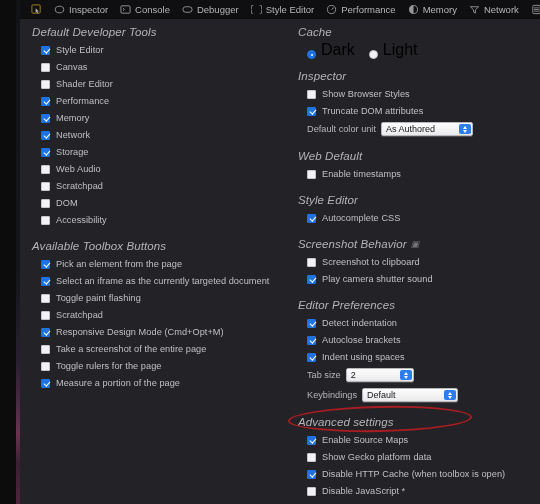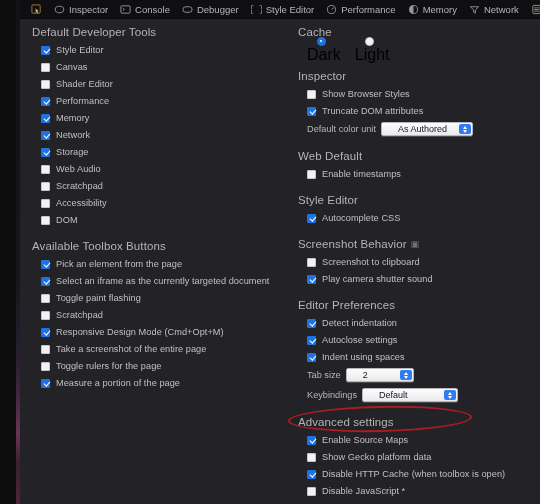--- a/index.html
+++ b/index.html
@@ -91,20 +91,21 @@
   }
   .col-left  { left: 0px;   width: 266px; }
   .col-right { left: 266px; width: 265px; }
 
   h3.section {
     color: #b4b4b6;
     font-size: 11.5px;
     font-weight: normal;
     padding: 0 0 4px 12px;
     letter-spacing: .1px;
+    font-style: italic;
   }
   h3.section .cam {
     display: inline-block;
     margin-left: 4px;
     opacity: .55;
     font-size: 9px;
     vertical-align: 1px;
   }
   .section-block { margin-bottom: 12px; }
 
@@ -147,21 +148,21 @@
   }
 
   
   .radio-row {
     display: flex;
     align-items: center;
     height: 16px;
     padding-left: 21px;
     gap: 14px;
   }
-  .radio-opt { display: flex; align-items: center; flex-direction: column; }
+  .radio-opt { display: flex; align-items: flex-end; }
   .rb {
     width: 9px; height: 9px;
     border-radius: 50%;
     margin-right: 5px;
     background: #f2f2f4;
     border: 1px solid #c6c6ca;
     position: relative;
     flex: 0 0 9px;
   }
   .rb.on { background: #1f72e4; border-color: #1f72e4; }
@@ -190,21 +191,21 @@
   }
 
   .sel {
     position: relative;
     height: 14px;
     background: linear-gradient(to bottom, #fdfdfd, #eaeaec);
     border: 1px solid #b7b7bb;
     border-radius: 2px;
     display: flex;
     align-items: center;
-    padding-left: 16px;
+    padding-left: 4px;
     padding-right: 16px;
     color: #16161a;
     font-size: 9px;
     box-shadow: 0 1px 0 rgba(255,255,255,.18);
   }
   .sel .stepper {
     position: absolute;
     right: 1px; top: 1px;
     width: 12px; height: 10px;
     border-radius: 2px;
@@ -376,25 +377,25 @@
         <div class="row">
             <span class="cb"></span>
             <span class="txt">Web Audio</span>
           </div>
         <div class="row">
             <span class="cb"></span>
             <span class="txt">Scratchpad</span>
           </div>
         <div class="row">
             <span class="cb"></span>
+            <span class="txt">DOM</span>
+          </div>
+        <div class="row">
+            <span class="cb"></span>
             <span class="txt">Accessibility</span>
-          </div>
-        <div class="row">
-            <span class="cb"></span>
-            <span class="txt">DOM</span>
           </div>
       </div>
 
       <div class="section-block" style="margin-top:9px;">
         <h3 class="section">Available Toolbox Buttons</h3>
 
         <div class="row">
             <span class="cb on"></span>
             <span class="txt">Pick an element from the page</span>
           </div>
@@ -497,21 +498,21 @@
       </div>
 
       <div class="section-block">
         <h3 class="section">Editor Preferences</h3>
         <div class="row">
             <span class="cb on"></span>
             <span class="txt">Detect indentation</span>
           </div>
         <div class="row">
             <span class="cb on"></span>
-            <span class="txt">Autoclose settings</span>
+            <span class="txt">Autoclose brackets</span>
           </div>
         <div class="row">
             <span class="cb on"></span>
             <span class="txt">Indent using spaces</span>
           </div>
         <div class="ctrl-row">
           <span class="label">Tab size</span>
           <span class="sel sel-tab">
             <span>2</span>
             <span class="stepper">

